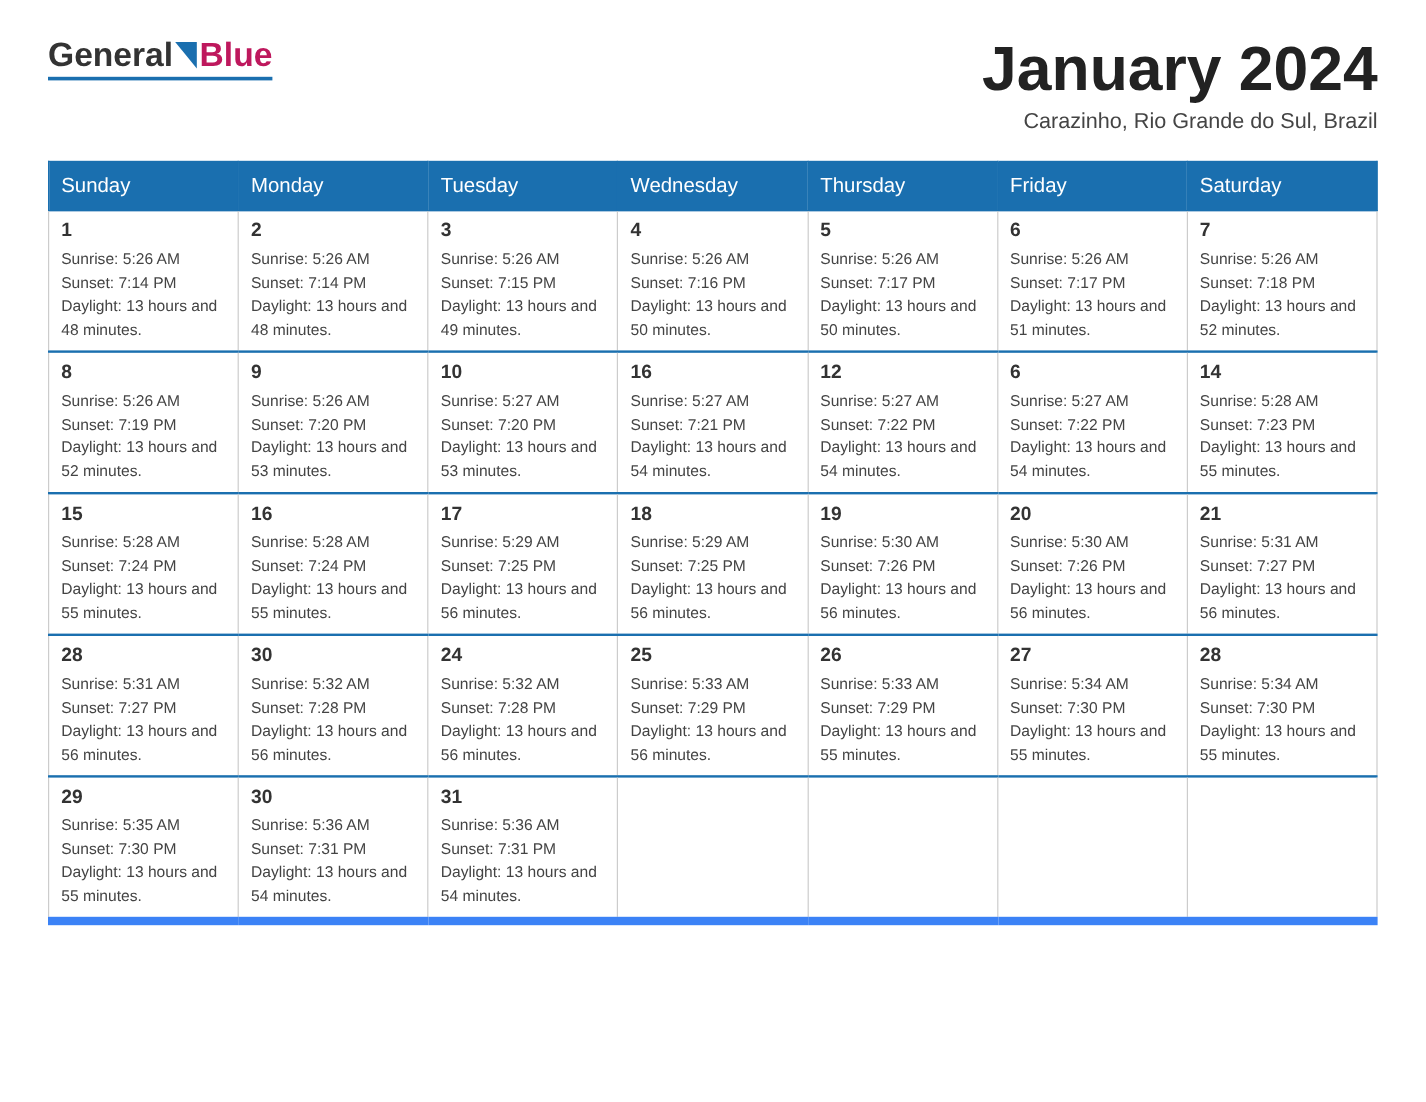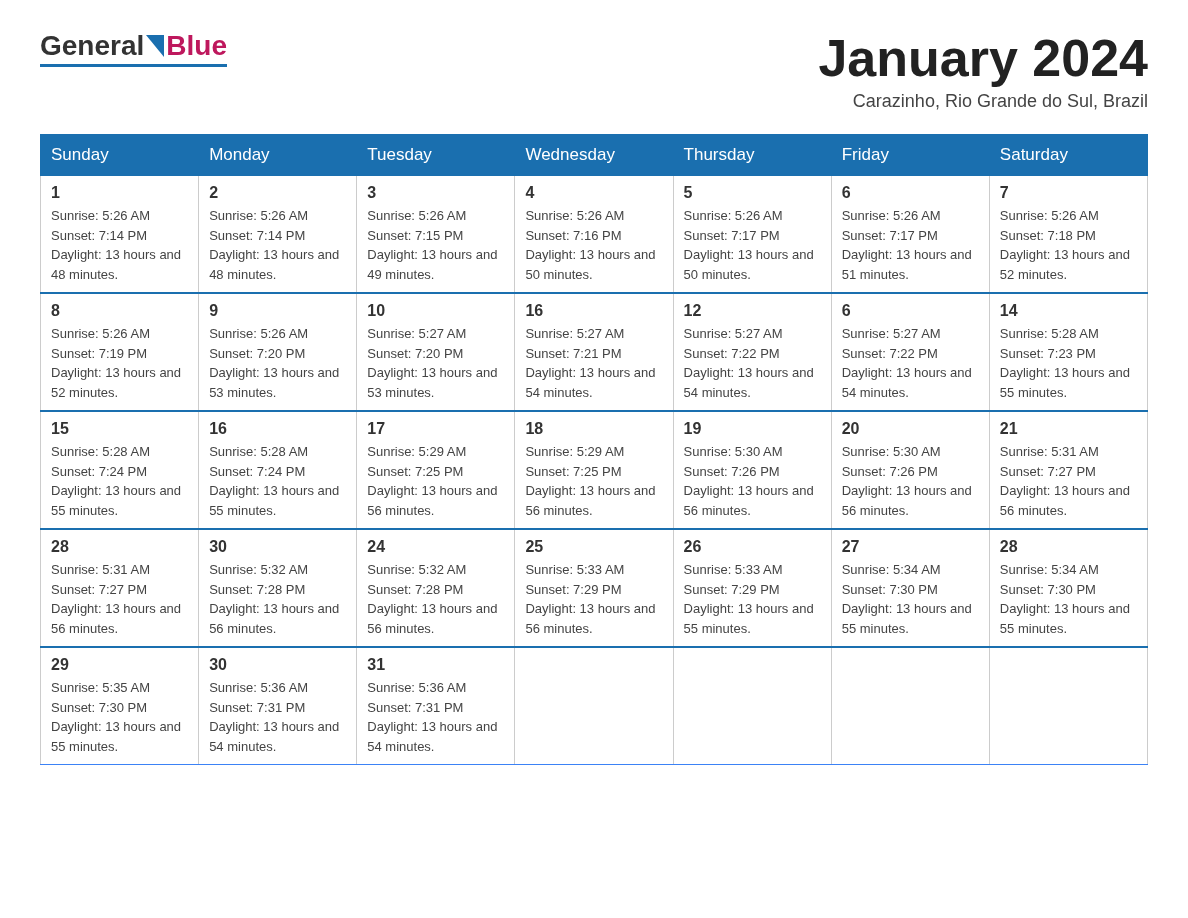--- a/index.html
+++ b/index.html
@@ -94,21 +94,21 @@
     }
     .day-info {
       font-size: 13px;
       color: #444;
       line-height: 1.5;
     }
     tr td {
       border-bottom: 2px solid #1a6faf;
     }
     tr:last-child td {
-      border-bottom: 1px solid #3b82f6;
+      border-bottom: 7px solid #3b82f6;
     }
     .empty-cell {
       background: #fff;
       border: 1px solid #ccc;
     }
   </style>
 </head>
 <body>
 
 <div class="header">

